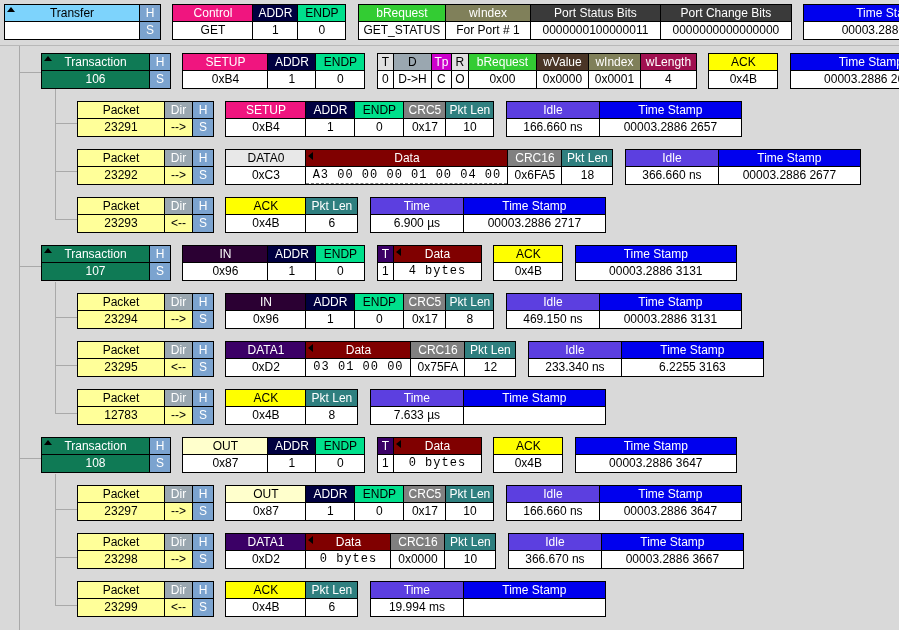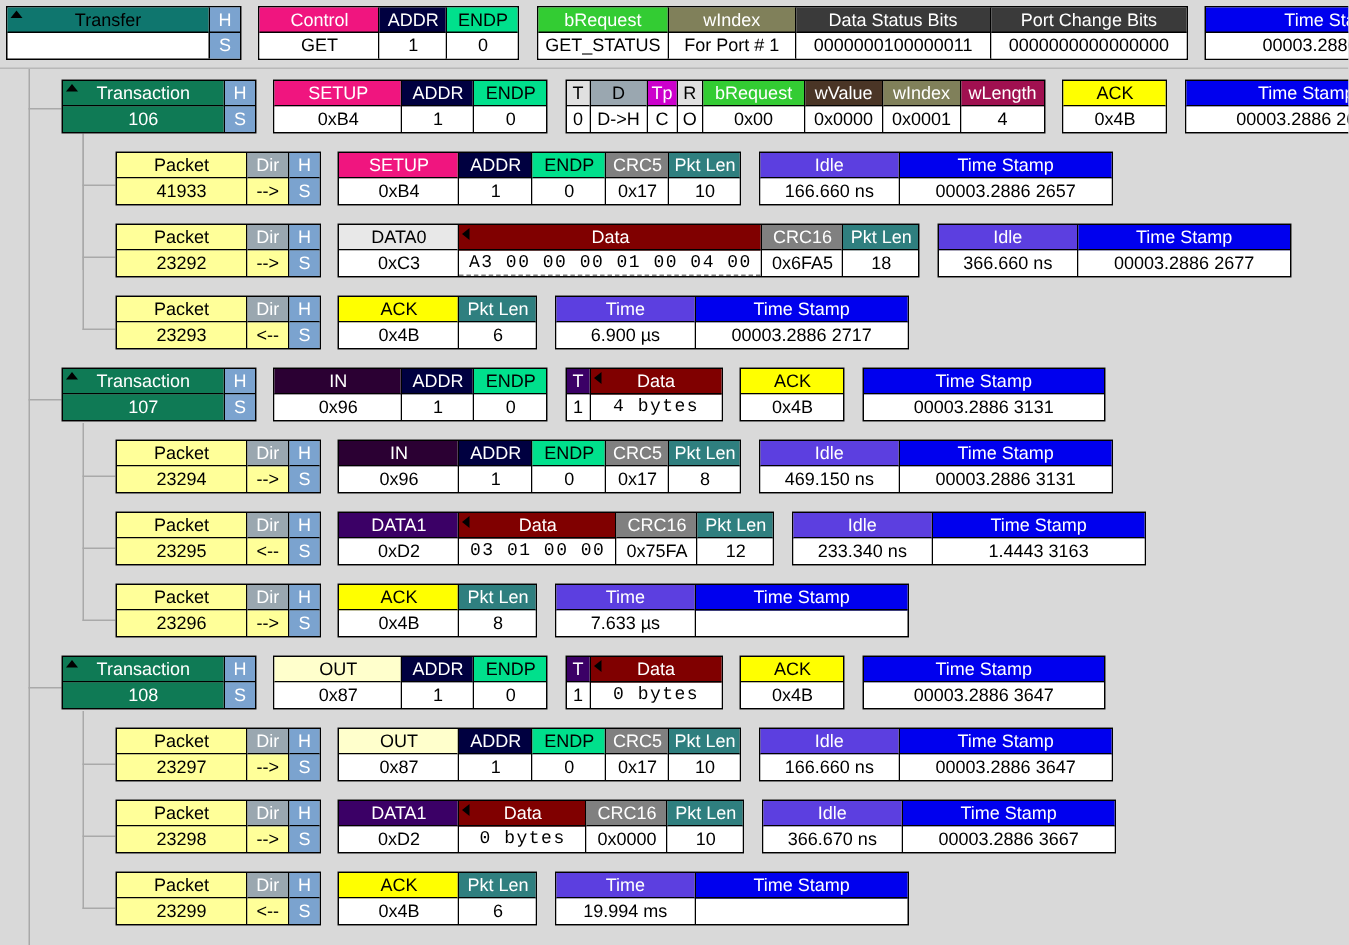--- a/index.html
+++ b/index.html
@@ -101,21 +101,21 @@
 </style>
 </head>
 <body>
 
 <div id="app">
 
   <div class="row" style="left:4px; top:4px;">
 
     <span class="blk mk" style="margin-left:0;">
       <span class="col" style="width:135px;">
-        <span class="hd" style="background:#0f766e; color:#000;">Transfer</span>
+        <span class="hd" style="background:#7dd3fc; color:#000;">Transfer</span>
       </span>
       <span class="col" style="width:20px;">
         <span class="hd" style="background:#7ba3cf;">H</span>
         <span class="vl" style="background:#7ba3cf; color:#fff;">S</span>
       </span>
     </span>
 
     <span class="blk">
       <span class="col" style="width:80px;">
         <span class="hd" style="background:#f0157f;">Control</span>
@@ -134,21 +134,21 @@
     <span class="blk">
       <span class="col" style="width:87px;">
         <span class="hd" style="background:#33cc33;">bRequest</span>
         <span class="vl">GET_STATUS</span>
       </span>
       <span class="col" style="width:85px;">
         <span class="hd" style="background:#80805a;">wIndex</span>
         <span class="vl">For Port # 1</span>
       </span>
       <span class="col" style="width:130px;">
-        <span class="hd" style="background:#3a3a3a;">Data Status Bits</span>
+        <span class="hd" style="background:#3a3a3a;">Port Status Bits</span>
         <span class="vl">0000000100000011</span>
       </span>
       <span class="col" style="width:130px;">
         <span class="hd" style="background:#3a3a3a;">Port Change Bits</span>
         <span class="vl">0000000000000000</span>
       </span>
     </span>
 
     <span class="blk">
       <span class="col" style="width:168px;">
@@ -255,21 +255,21 @@
         <span class="hd" style="background:#0000ee;">Time Stamp</span>
         <span class="vl">00003.2886 2657</span>
       </span>
     </span>
   </div>
 
   <div class="row" style="left:77px; top:101px;">
     <span class="blk" style="margin-left:0;">
       <span class="col" style="width:87px;">
         <span class="hd" style="background:#ffff99; color:#000;">Packet</span>
-        <span class="vl" style="background:#ffff99;">41933</span>
+        <span class="vl" style="background:#ffff99;">23291</span>
       </span>
       <span class="col" style="width:28px;">
         <span class="hd" style="background:#9aa7b0;">Dir</span>
         <span class="vl" style="background:#ffff99;">--&gt;</span>
       </span>
       <span class="col" style="width:20px;">
         <span class="hd" style="background:#7ba3cf;">H</span>
         <span class="vl" style="background:#7ba3cf; color:#fff;">S</span>
       </span>
     </span>
@@ -534,30 +534,30 @@
       </span>
     </span>
 
     <span class="blk">
       <span class="col" style="width:93px;">
         <span class="hd" style="background:#5c3fe0;">Idle</span>
         <span class="vl">233.340 ns</span>
       </span>
       <span class="col" style="width:141px;">
         <span class="hd" style="background:#0000ee;">Time Stamp</span>
-        <span class="vl">1.4443 3163</span>
+        <span class="vl">6.2255 3163</span>
       </span>
     </span>
   </div>
 
   <div class="row" style="left:77px; top:389px;">
     <span class="blk" style="margin-left:0;">
       <span class="col" style="width:87px;">
         <span class="hd" style="background:#ffff99; color:#000;">Packet</span>
-        <span class="vl" style="background:#ffff99;">23296</span>
+        <span class="vl" style="background:#ffff99;">12783</span>
       </span>
       <span class="col" style="width:28px;">
         <span class="hd" style="background:#9aa7b0;">Dir</span>
         <span class="vl" style="background:#ffff99;">--&gt;</span>
       </span>
       <span class="col" style="width:20px;">
         <span class="hd" style="background:#7ba3cf;">H</span>
         <span class="vl" style="background:#7ba3cf; color:#fff;">S</span>
       </span>
     </span>

